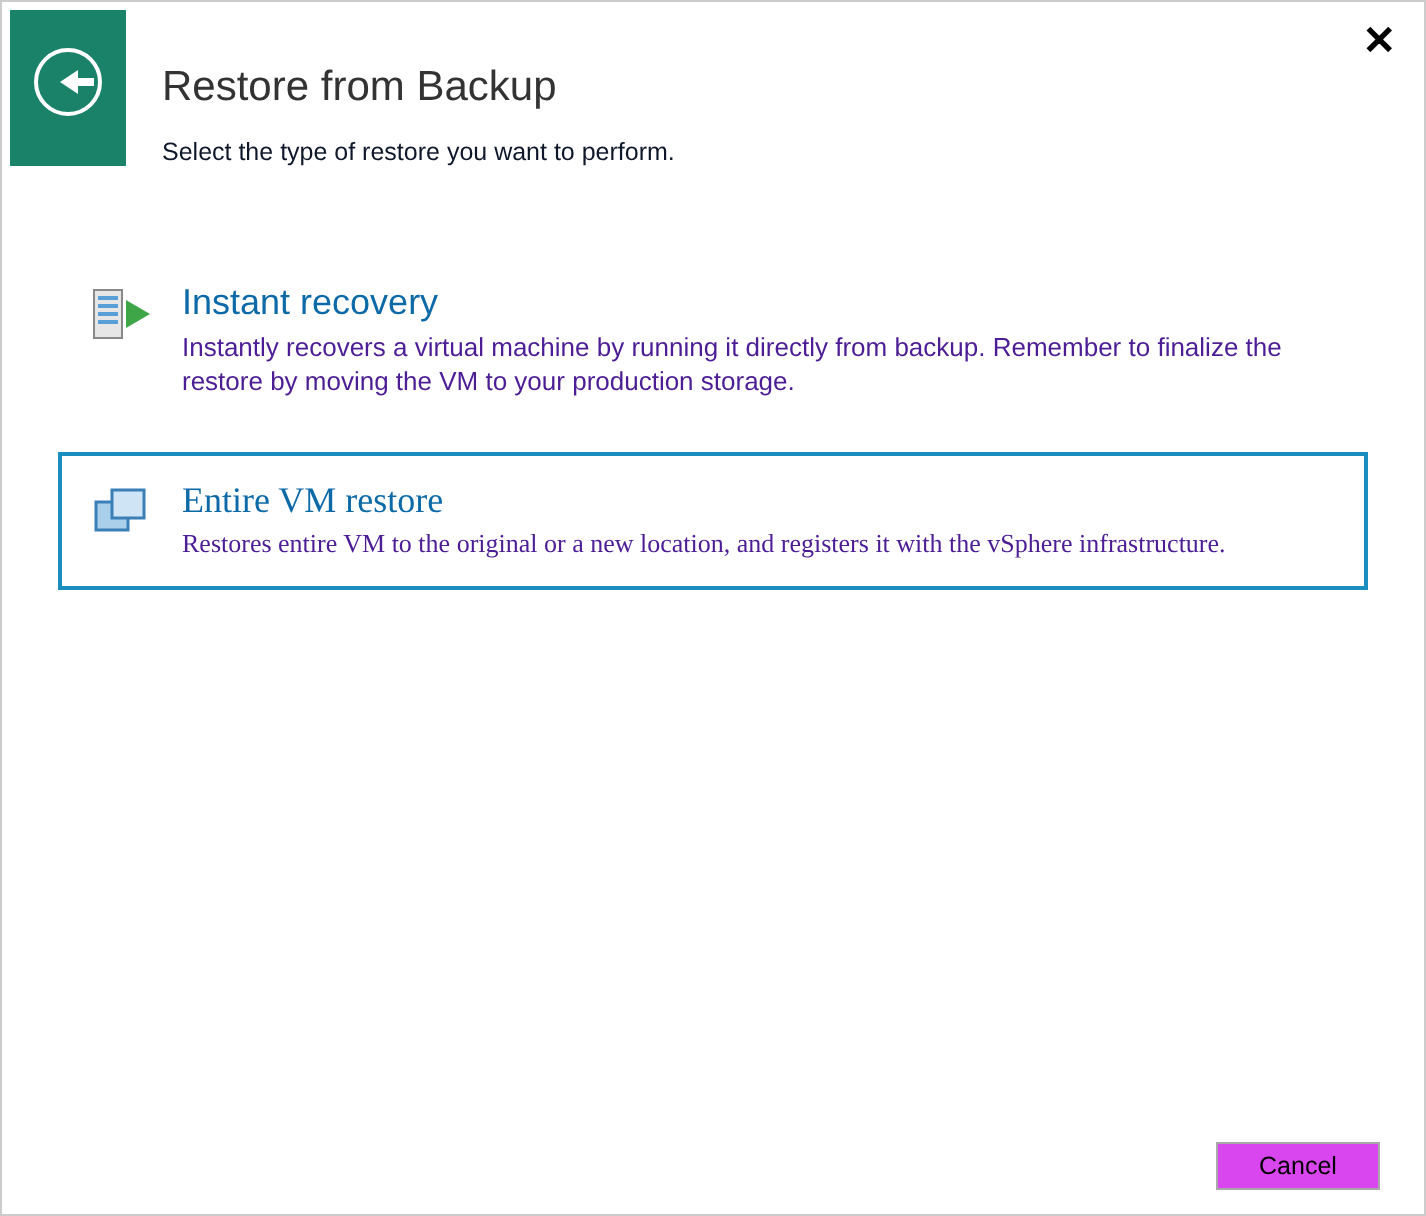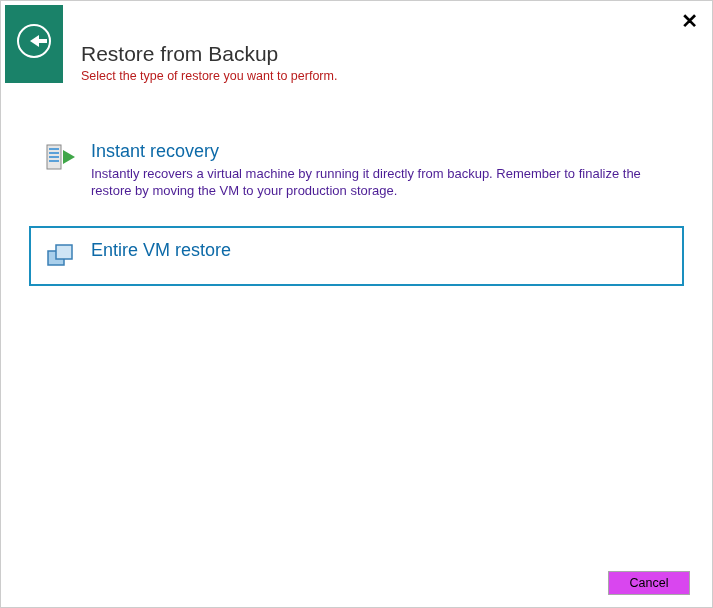--- a/index.html
+++ b/index.html
@@ -58,22 +58,22 @@
     padding: 14px 0 0 18px;
   }
   .title {
     font-size: 21px;
     color: #333;
     font-weight: 400;
     line-height: 1.3;
   }
   .subtitle {
     font-size: 12.5px;
-    color: #b91c1c;
-    margin-top: 2px;
+    color: #0f172a;
+    margin-top: 12px;
   }
   .close-btn {
     position: absolute;
     top: 10px;
     right: 14px;
     font-size: 20px;
     font-weight: bold;
     cursor: pointer;
     line-height: 1;
   }
@@ -83,20 +83,21 @@
   .option {
     display: flex;
     align-items: flex-start;
     padding: 12px 12px;
     border: 2px solid transparent;
     margin-bottom: 12px;
     cursor: pointer;
   }
   .option.selected {
     border: 2px solid #1a8fbf;
+    font-family: Liberation Serif, serif;
   }
   .opt-icon {
     width: 38px;
     flex: 0 0 38px;
     height: 32px;
     display: flex;
     align-items: center;
     justify-content: center;
     margin-right: 10px;
   }
@@ -168,20 +169,21 @@
 
   <div class="option selected">
     <div class="opt-icon">
       <svg width="34" height="30" viewBox="0 0 34 30">
         <rect x="3" y="10" width="16" height="14" fill="#a9cfeb" stroke="#3a7fb5" stroke-width="1.5"></rect>
         <rect x="11" y="4" width="16" height="14" fill="#cfe5f5" stroke="#3a7fb5" stroke-width="1.5"></rect>
       </svg>
     </div>
     <div class="opt-body">
       <div class="opt-title">Entire VM restore</div>
+      <div class="opt-desc">Restores entire VM to the original or a new location, and registers it with the vSphere infrastructure.</div>
     </div>
   </div>
 
 
 </div>
 
 <div class="footer">
   <button class="btn">Cancel</button>
 </div>
 

